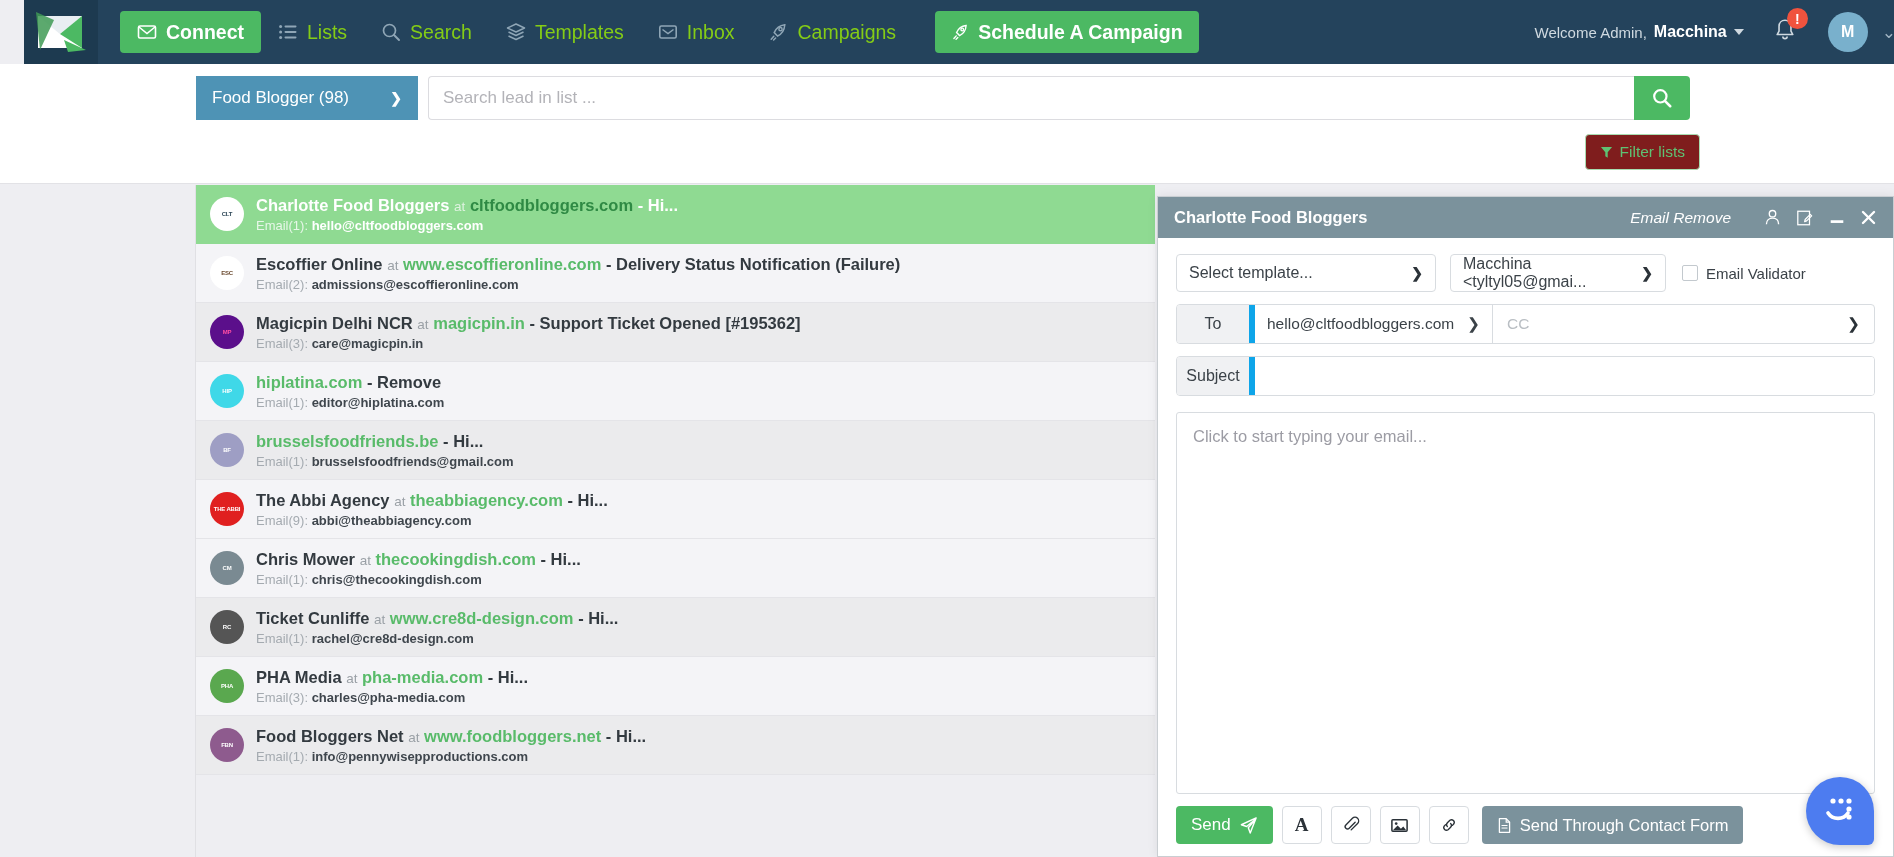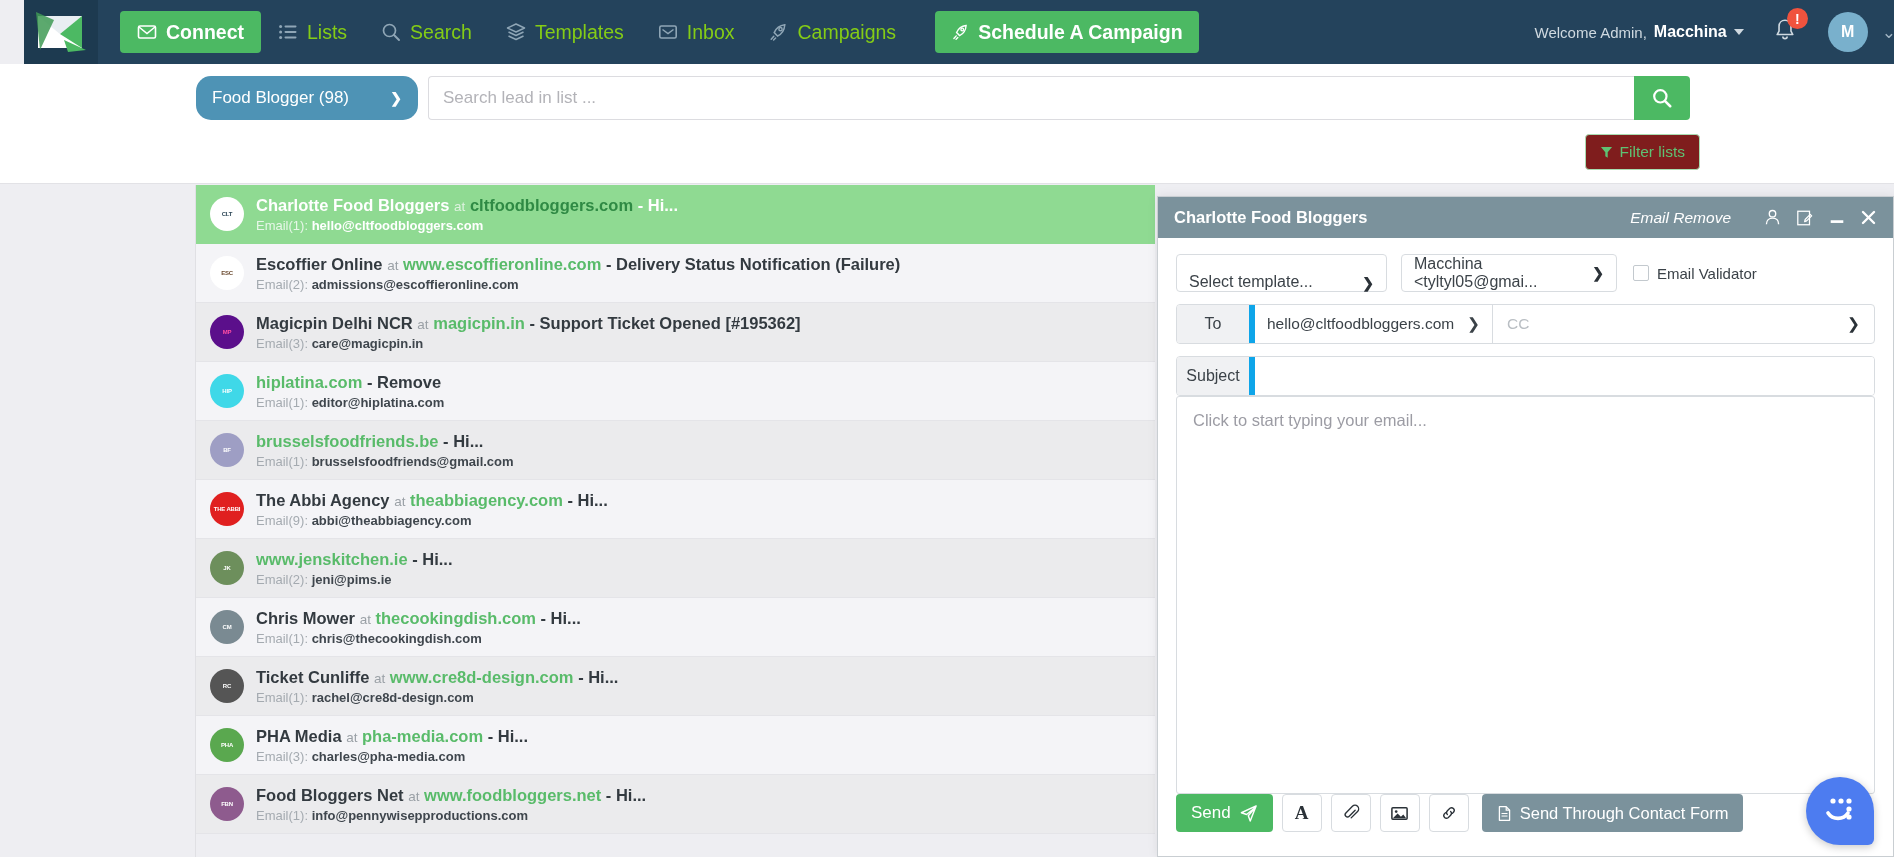--- a/index.html
+++ b/index.html
@@ -71,21 +71,21 @@
   .searchbar {
     position: absolute; top: 64px; left: 0;
     width: 1894px; height: 120px;
     background: #ffffff;
     border-bottom: 1px solid #e2e2e6;
   }
   .list-select {
     position: absolute; left: 196px; top: 12px;
     width: 222px; height: 44px;
     background: #4e93b5; color: #fff;
-    border-radius: 15px;
+    border-radius: 0;
     display: flex; align-items: center; justify-content: space-between;
     padding: 0 16px; font-size: 17px; cursor: pointer;
   }
   .chev { font-size: 14px; font-weight: 700; }
   .search-input-wrap {
     position: absolute; left: 428px; top: 12px;
     width: 1262px; height: 44px;
     display: flex;
   }
   .search-input {
@@ -169,21 +169,21 @@
   .head-icon { margin-left: 14px; cursor: pointer; display:flex; align-items:center; }
 
   .compose-body { flex: 1; padding: 16px 18px 0 18px; display: flex; flex-direction: column; }
 
   .row-1 { display: flex; align-items: center; gap: 0; margin-bottom: 12px; }
   .sel {
     height: 38px; border: 1px solid #d8dce0; border-radius: 4px;
     background: #fff; display: flex; align-items: center; justify-content: space-between;
     padding: 0 12px; font-size: 16px; color: #3b4248; cursor: pointer;
   }
-  .sel.template { width: 211px; align-items: flex-end; }
+  .sel.template { width: 260px; }
   .sel.sender   { width: 216px; margin-left: 14px; }
   .sel .chevd { font-size: 14px; font-weight:700; color:#2b3238; margin-left:10px; }
   .validator { display: flex; align-items: center; gap: 8px; margin-left: 16px; font-size: 15px; color: #3b4248; cursor: pointer; }
   .cbox { width: 16px; height: 16px; border: 1px solid #c3c9ce; border-radius: 2px; background: #fff; }
 
   .row-to {
     display: flex; height: 40px; margin-bottom: 12px;
     border: 1px solid #d8dce0; border-radius: 4px; overflow: hidden; background: #fff;
   }
   .addon {
@@ -196,36 +196,36 @@
     display: flex; align-items: center; justify-content: space-between;
     padding: 0 12px; font-size: 15.5px; color: #3b4248; cursor:pointer;
   }
   .cc-val {
     flex: 1; display: flex; align-items: center; justify-content: space-between;
     padding: 0 14px; font-size: 15.5px; color: #b9bec3; cursor: pointer;
   }
   .cc-val .chevd { color: #2b3238; }
 
   .row-subject {
-    display: flex; height: 40px; margin-bottom: 0;
+    display: flex; height: 40px; margin-bottom: 16px;
     border: 1px solid #d8dce0; border-radius: 4px; overflow: hidden; background: #fff;
   }
   .subject-input {
     flex: 1; border: none; outline: none; padding: 0 12px;
     font-size: 16px; font-family: "Liberation Sans", sans-serif; color: #3b4248;
   }
 
   .editor {
     flex: 1; border: 1px solid #d8dce0; border-radius: 3px;
     padding: 14px 16px; font-size: 16.5px; color: #9c9ca4;
     background: #fff; overflow: hidden;
   }
 
   .compose-foot {
-    height: 62px; display: flex; align-items: flex-start; gap: 9px;
+    height: 62px; display: flex; align-items: center; gap: 9px;
     padding: 0 18px;
   }
   .btn-send {
     height: 38px; padding: 0 15px; background: #4cb963; color: #fff;
     border: none; border-radius: 4px; font-size: 17px;
     display: flex; align-items: center; gap: 8px; cursor: pointer;
     font-family: "Liberation Sans", sans-serif;
   }
   .tool-btn {
     width: 40px; height: 38px; background: #fff; border: 1px solid #d8dce0;
@@ -422,27 +422,20 @@
         <div class="lead-sub"><span class="lbl">Email(1):</span> <span class="mail">brusselsfoodfriends@gmail.com</span></div>
       </div>
     </div>
     <div class="lead-row even">
       <div class="lead-ava" style="background: rgb(224, 32, 32); color: rgb(255, 255, 255);">THE ABBI</div>
       <div class="lead-texts">
         <div class="lead-title"><span class="name">The Abbi Agency</span> <span class="at">at</span> <span class="dom">theabbiagency.com</span> <span class="subj">- Hi...</span></div>
         <div class="lead-sub"><span class="lbl">Email(9):</span> <span class="mail">abbi@theabbiagency.com</span></div>
       </div>
     </div>
-    <div class="lead-row odd">
-      <div class="lead-ava" style="background: rgb(109, 143, 92); color: rgb(255, 255, 255);">JK</div>
-      <div class="lead-texts">
-        <div class="lead-title"><span class="dom">www.jenskitchen.ie</span> <span class="subj">- Hi...</span></div>
-        <div class="lead-sub"><span class="lbl">Email(2):</span> <span class="mail">jeni@pims.ie</span></div>
-      </div>
-    </div>
     <div class="lead-row even">
       <div class="lead-ava" style="background: rgb(122, 138, 146); color: rgb(255, 255, 255);">CM</div>
       <div class="lead-texts">
         <div class="lead-title"><span class="name">Chris Mower</span> <span class="at">at</span> <span class="dom">thecookingdish.com</span> <span class="subj">- Hi...</span></div>
         <div class="lead-sub"><span class="lbl">Email(1):</span> <span class="mail">chris@thecookingdish.com</span></div>
       </div>
     </div>
     <div class="lead-row odd">
       <div class="lead-ava" style="background: rgb(85, 85, 85); color: rgb(255, 255, 255);">RC</div>
       <div class="lead-texts">

